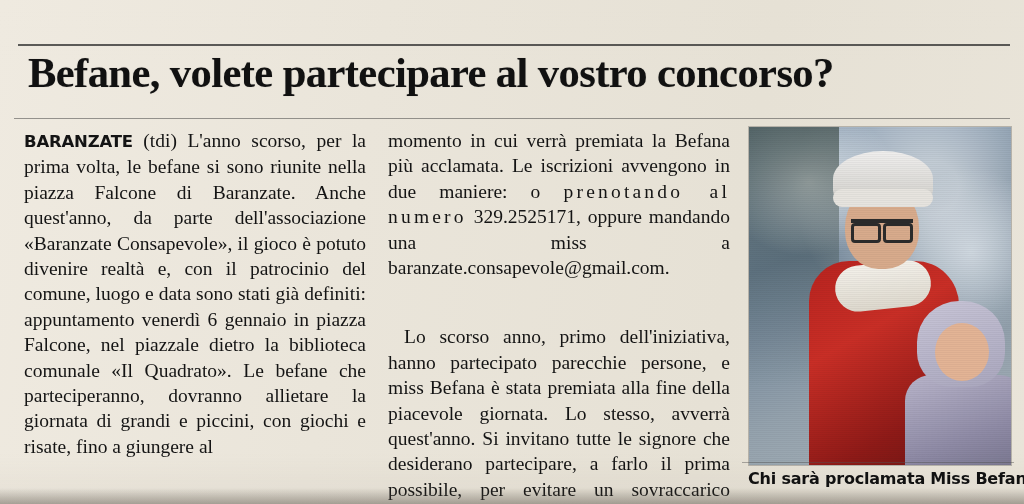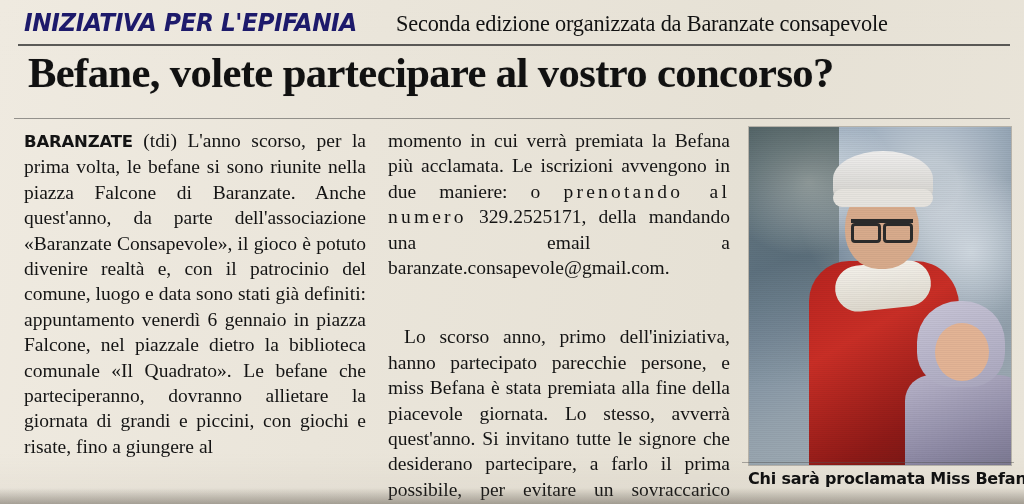--- a/index.html
+++ b/index.html
@@ -288,37 +288,33 @@
     height: 16px;
     background: linear-gradient(0deg, rgba(90,84,74,0.45), rgba(90,84,74,0));
     pointer-events: none;
   }
 </style>
 </head>
 <body>
 
 <div class="page">
 
-  <div class="kicker-row">
-    <span class="kicker">INIZIATIVA PER L'EPIFANIA</span>
-    <span class="kicker-sub">Seconda edizione organizzata da Baranzate consapevole</span>
-  </div>
 
   <div class="rule"></div>
 
   <div class="headline">Befane, volete partecipare al vostro concorso?</div>
 
   <div class="rule2"></div>
 
   <div class="cols">
     <div class="col">
       <p><span class="dateline">BARANZATE</span> <span>(tdi)</span><span> L'anno scorso, per la prima volta, le befane si sono riunite nella piazza Falcone di Baranzate. Anche quest'anno, da parte dell'associazione «Baranzate Consapevole», il gioco è potuto divenire realtà e, con il patrocinio del comune, luogo e data sono stati già definiti: appuntamento venerdì 6 gennaio in piazza Falcone, nel piazzale dietro la biblioteca comunale «Il Quadrato». Le befane che parteciperanno, dovranno allietare la giornata di grandi e piccini, con giochi e risate, fino a giungere al</span></p>
     </div>
     <div class="col">
-      <p><span>momento in cui verrà premiata la Befana più acclamata. Le iscrizioni avvengono in due maniere: o</span> <span class="spaced">prenotando al numero</span> <span>329.2525171, della mandando una email a baranzate.consapevole@gmail.com.</span></p>
+      <p><span>momento in cui verrà premiata la Befana più acclamata. Le iscrizioni avvengono in due maniere: o</span> <span class="spaced">prenotando al numero</span> <span>329.2525171, oppure mandando una miss a baranzate.consapevole@gmail.com.</span></p>
       <p>Lo scorso anno, primo dell'iniziativa, hanno partecipato parecchie persone, e miss Befana è stata premiata alla fine della piacevole giornata. Lo stesso, avverrà quest'anno. Si invitano tutte le signore che desiderano partecipare, a farlo il prima possibile, per evitare un sovraccarico d'iscritte.</p>
     </div>
   </div>
 
   <div class="photo-wrap">
     <div class="photo">
       <div class="snow1"></div>
       <div class="snow2"></div>
       <div class="branch"></div>
       <div class="adult-body"></div>

